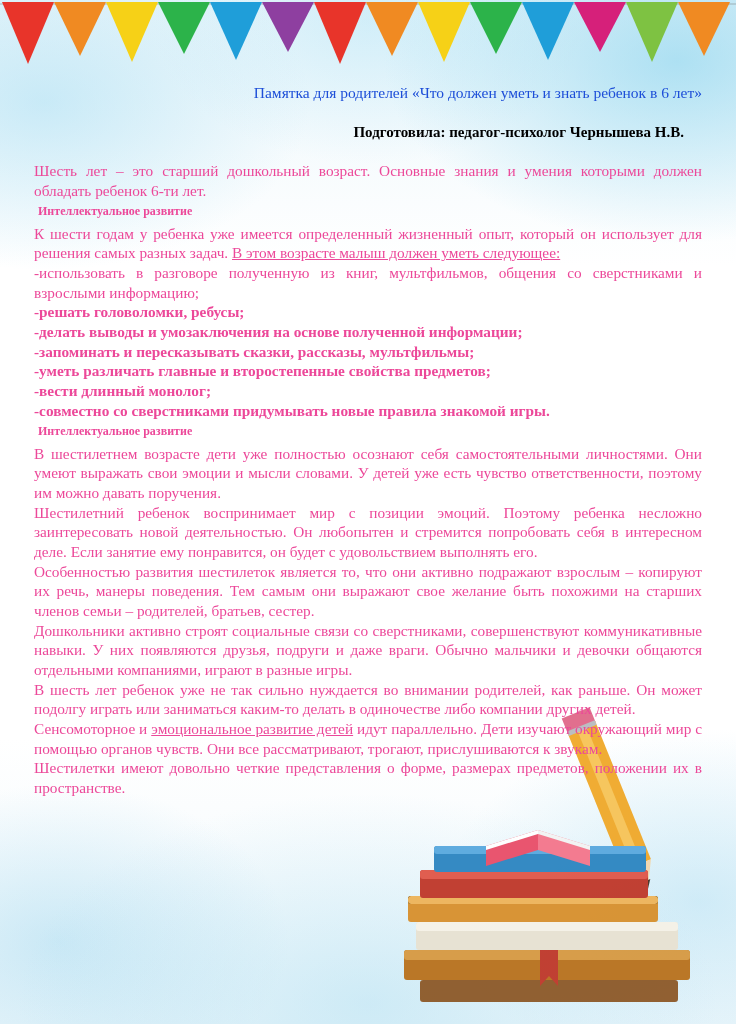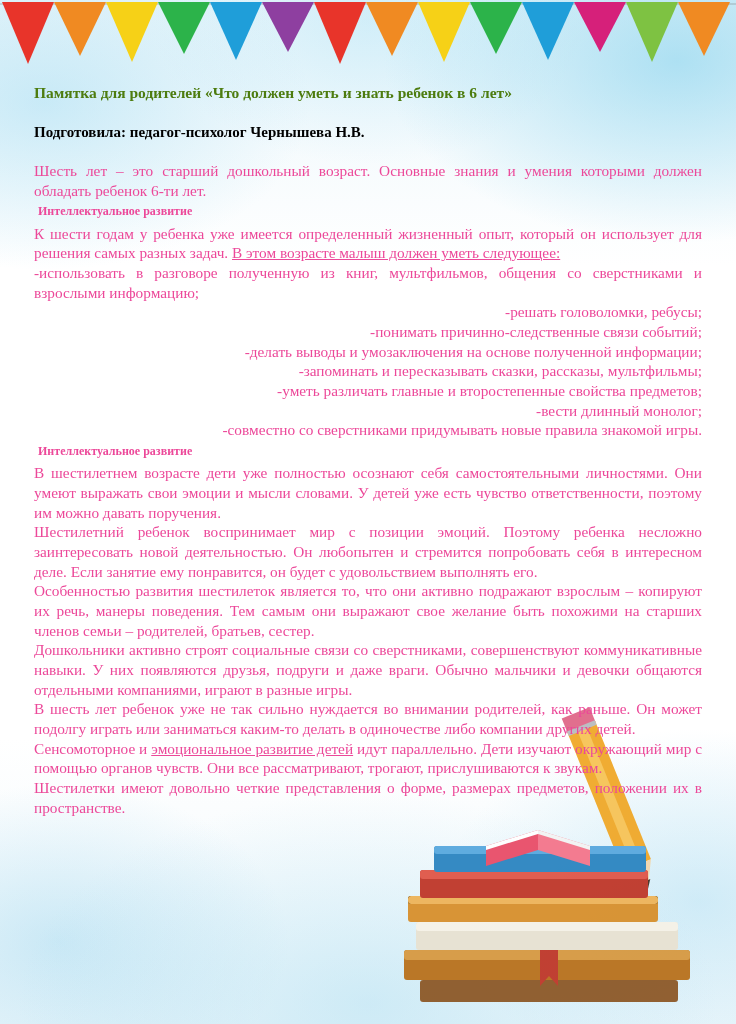--- a/index.html
+++ b/index.html
@@ -82,45 +82,47 @@
     left: 0;
     top: 0;
     width: 736px;
     padding: 0 34px;
     box-sizing: border-box;
     z-index: 5;
   }
   .doc-title {
     margin-top: 84px;
     font-size: 15.5px;
-    font-weight: bold;
-    text-align: left;
-    color: #4d7c0f;
+    font-weight: normal;
+    text-align: right;
+    color: #1d4ed8;
     letter-spacing: 0;
   }
   .author {
     margin-top: 22px;
     font-size: 15px;
     font-weight: bold;
+    text-align: right;
     padding-right: 18px;
     color: #000;
   }
   .body-block {
     margin-top: 20px;
     font-size: 15.3px;
     line-height: 1.285;
     color: #ec4899;
   }
   p.para {
     margin: 0;
     text-align: justify;
     text-justify: inter-word;
   }
   p.para.nojust {
-    text-align: right;
+    text-align: left;
+    font-weight: bold;
   }
   .subhead {
     margin: 4px;
     font-weight: bold;
     font-size: 12px;
     text-align: left;
   }
   .u {
     text-decoration: underline;
   }
@@ -195,21 +197,20 @@
     <div class="body-block">
 
       <p class="para">Шесть лет – это старший дошкольный возраст. Основные знания и умения которыми должен обладать ребенок 6-ти лет.</p>
 
       <p class="subhead">Интеллектуальное развитие</p>
 
       <p class="para"><span>К шести годам у ребенка уже имеется определенный жизненный опыт, который он использует для решения самых разных задач.</span> <span class="u">В этом возрасте малыш должен уметь следующее:</span></p>
 
       <p class="para">-использовать в разговоре полученную из книг, мультфильмов, общения со сверстниками и взрослыми информацию;</p>
       <p class="para nojust">-решать головоломки, ребусы;</p>
-      <p class="para nojust">-понимать причинно-следственные связи событий;</p>
       <p class="para nojust">-делать выводы и умозаключения на основе полученной информации;</p>
       <p class="para nojust">-запоминать и пересказывать сказки, рассказы, мультфильмы;</p>
       <p class="para nojust">-уметь различать главные и второстепенные свойства предметов;</p>
       <p class="para nojust">-вести длинный монолог;</p>
       <p class="para nojust">-совместно со сверстниками придумывать новые правила знакомой игры.</p>
 
       <p class="subhead">Интеллектуальное развитие</p>
 
       <p class="para">В шестилетнем возрасте дети уже полностью осознают себя самостоятельными личностями. Они умеют выражать свои эмоции и мысли словами. У детей уже есть чувство ответственности, поэтому им можно давать поручения.</p>
       <p class="para">Шестилетний ребенок воспринимает мир с позиции эмоций. Поэтому ребенка несложно заинтересовать новой деятельностью. Он любопытен и стремится попробовать себя в интересном деле. Если занятие ему понравится, он будет с удовольствием выполнять его.</p>

